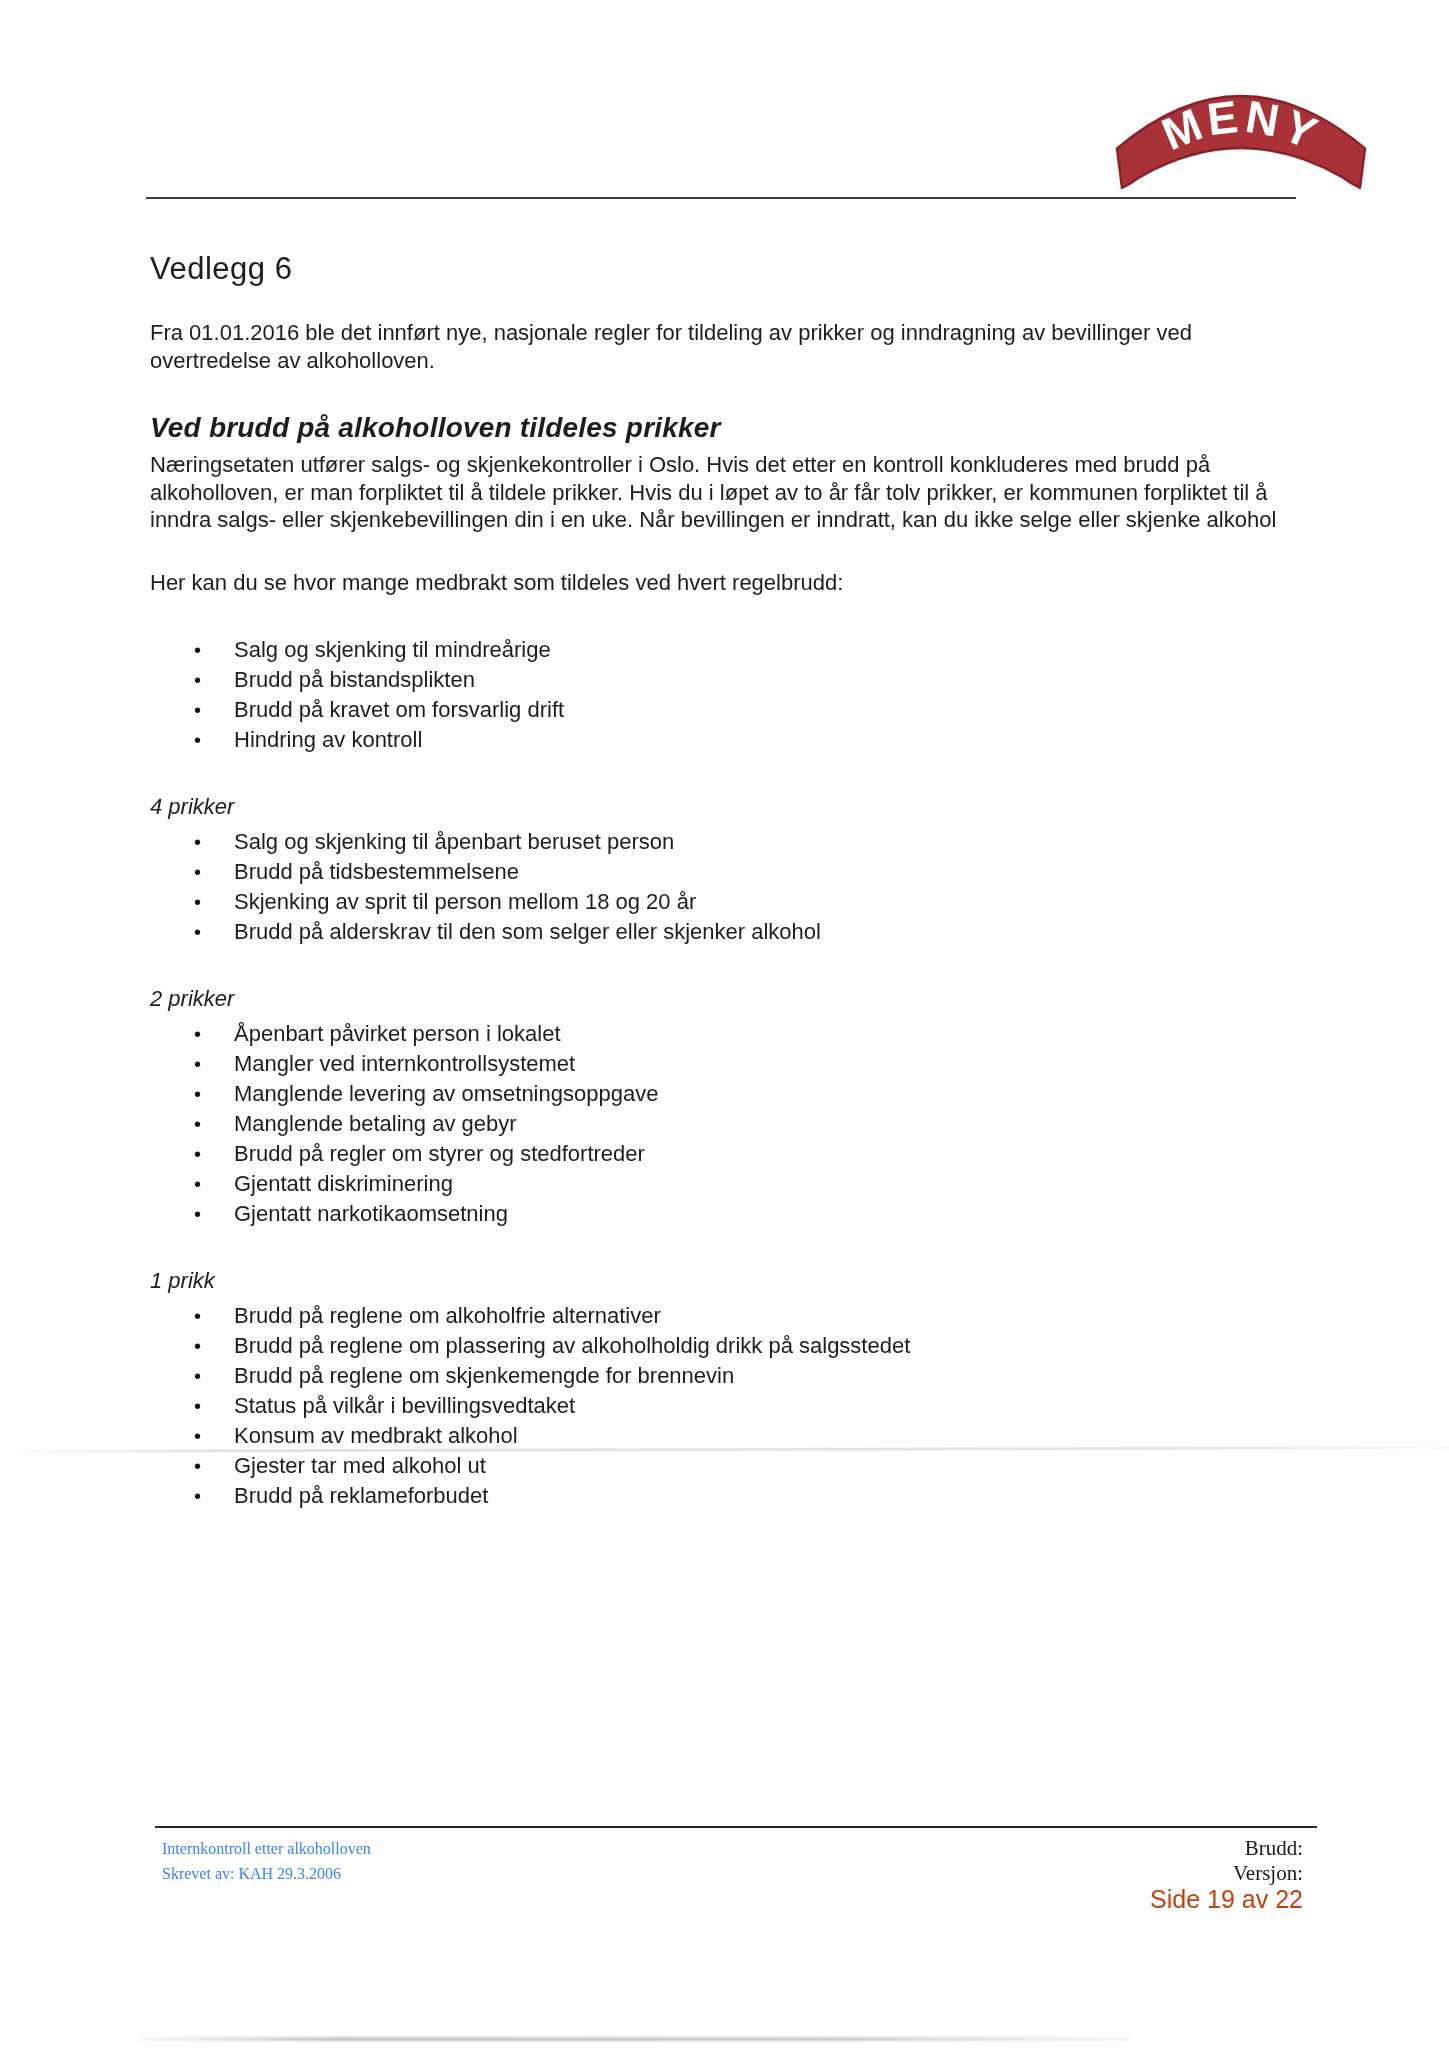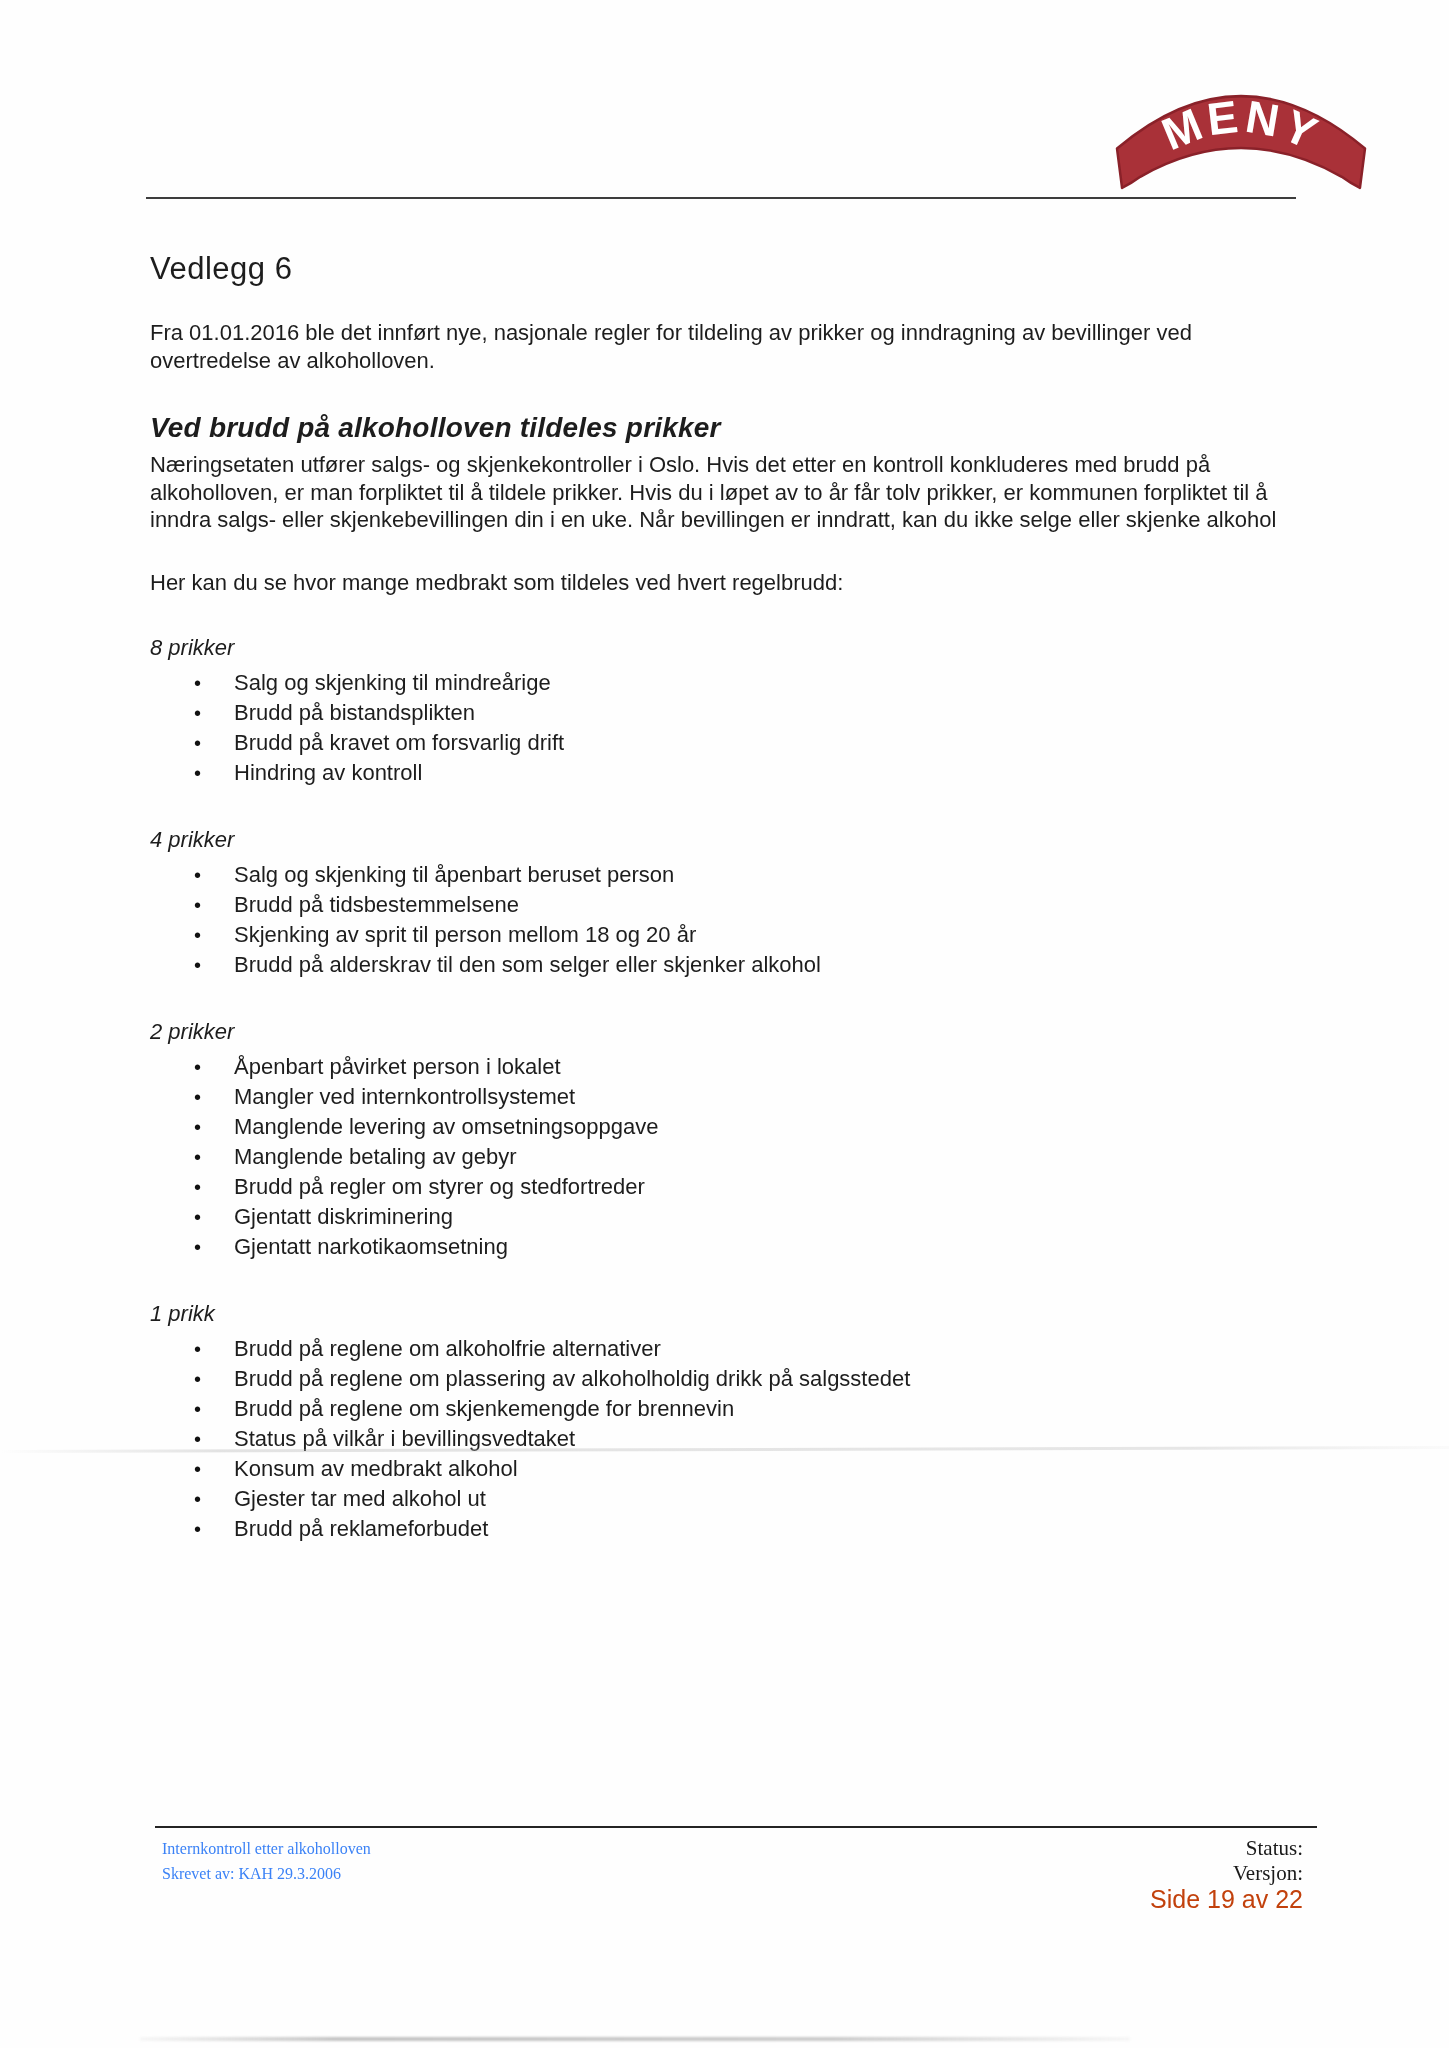--- a/index.html
+++ b/index.html
@@ -81,21 +81,20 @@
     <p class="para">Fra 01.01.2016 ble det innført nye, nasjonale regler for tildeling av prikker og inndragning av bevillinger ved overtredelse av alkoholloven.</p>
 
     <div class="h2">Ved brudd på alkoholloven tildeles prikker</div>
 
     <p class="para tight">Næringsetaten utfører salgs- og skjenkekontroller i Oslo. Hvis det etter en kontroll konkluderes med brudd på alkoholloven, er man forpliktet til å tildele prikker. Hvis du i løpet av to år får tolv prikker, er kommunen forpliktet til å inndra salgs- eller skjenkebevillingen din i en uke. Når bevillingen er inndratt, kan du ikke selge eller skjenke alkohol</p>
 
     <p class="list-intro">Her kan du se hvor mange medbrakt som tildeles ved hvert regelbrudd:</p>
 
     <div id="groups-container">
         <div class="group">
-          <div class="group-label">8 prikker</div>
           <ul class="blist">
             <li>
               <span class="dot">•</span>
               <span>Salg og skjenking til mindreårige</span>
             </li>
             <li>
               <span class="dot">•</span>
               <span>Brudd på bistandsplikten</span>
             </li>
             <li>
@@ -200,18 +199,18 @@
 
   <div class="scan-band"></div>
   <div class="bottom-smudge"></div>
 
   <div class="footer-rule"></div>
   <div class="footer-left">
     <div>Internkontroll etter alkoholloven</div>
     <div>Skrevet av: KAH 29.3.2006</div>
   </div>
   <div class="footer-right">
-    <div>Status:</div>
+    <div>Brudd:</div>
     <div>Versjon:</div>
     <div class="page-indicator">Side 19 av 22</div>
   </div>
 
 </div>
 
 </body></html>

